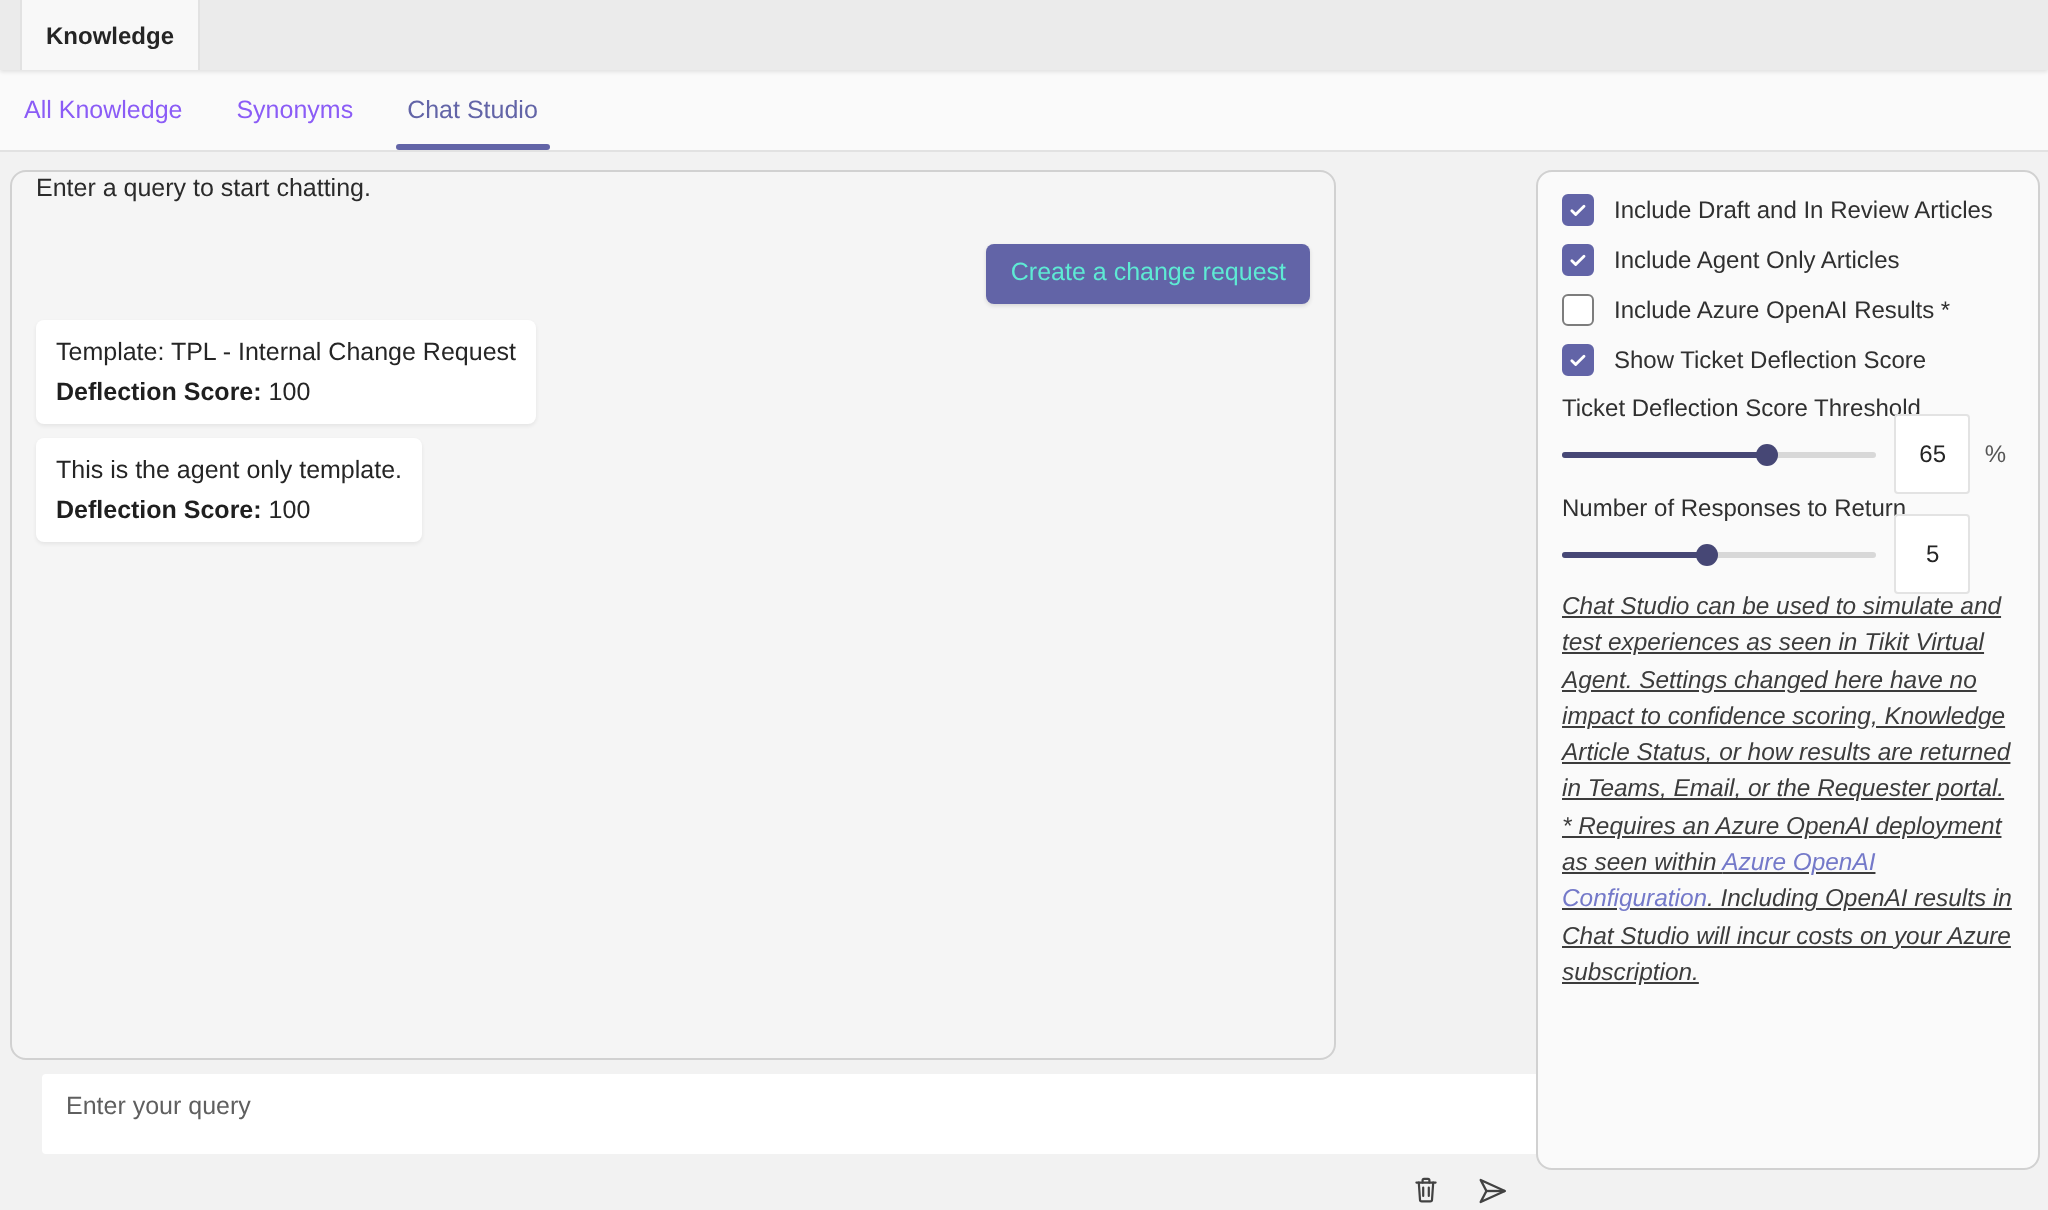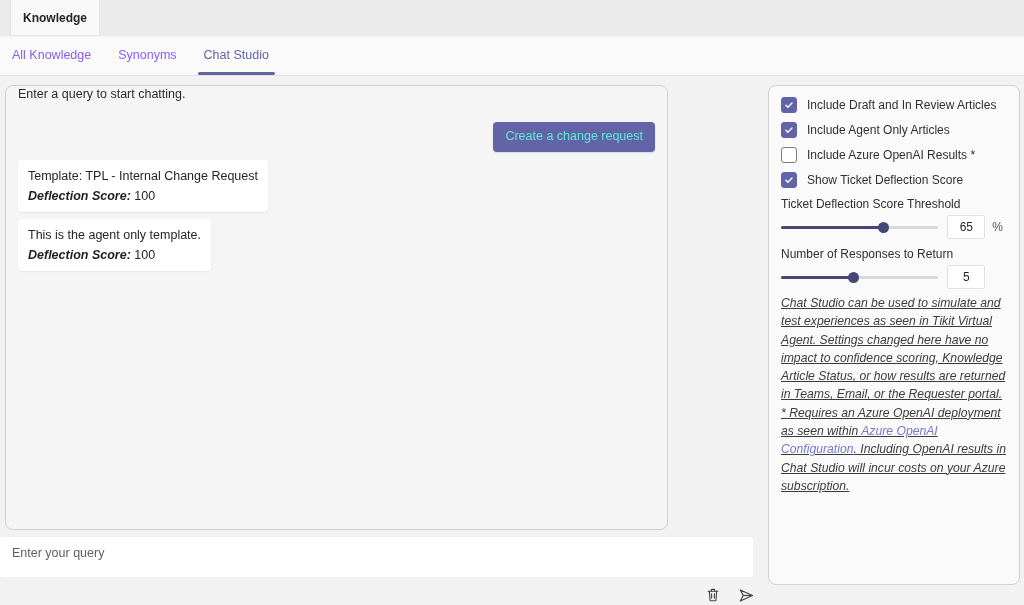--- a/index.html
+++ b/index.html
@@ -69,25 +69,25 @@
     font-size:12.5px; line-height:1.1;
     padding:8px 12px; border-radius:4px;
     box-shadow:0 1px 2px rgba(0,0,0,.12);
   }
   .bubble-bot {
     background:#ffffff; color:#252525;
     font-size:12.5px; line-height:1.6;
     padding:6px 10px; border-radius:4px;
     box-shadow:0 1px 2px rgba(0,0,0,.07);
   }
-  .bubble-bot b { color:#1f1f1f;font-style:italic; }
+  .bubble-bot b { color:#1f1f1f; }
 
   
   .query-input {
-    position:absolute; left:0; top:537px; width:753px; height:40px;
+    position:absolute; left:21px; top:537px; width:753px; height:40px;
     border:none; outline:none; resize:none;
     background:#ffffff; border-radius:2px;
     font-family:"Liberation Sans", sans-serif;
     font-size:12.5px; color:#2b2b2b;
     padding:9px 12px;
   }
   .query-input::placeholder { color:#5f5f5f; }
   .icon-row {
     position:absolute; left:5px; top:585px; width:753px;
     display:flex; justify-content:flex-end; align-items:center; gap:13px;
@@ -122,21 +122,21 @@
   .slider .track {
     position:absolute; left:0; right:0; top:5px; height:3px;
     background:#d8d8d8; border-radius:2px;
   }
   .slider .fill { width:var(--pct,50%); height:3px; background:#464775; border-radius:2px; }
   .slider .thumb {
     position:absolute; top:1px; left:calc(var(--pct,50%) - 5px);
     width:11px; height:11px; border-radius:50%; background:#464775;
   }
   .value-box {
-    width:38px; height:24px; flex:0 0 38px;
+    width:38px; height:40px; flex:0 0 38px;
     background:#ffffff; border:1px solid #e3e3e3; border-radius:2px;
     text-align:center; font-family:"Liberation Sans", sans-serif;
     font-size:12px; color:#252525; outline:none;
   }
   .unit { display:inline-block; width:16px; margin-left:7px; font-size:12px; color:#555555; }
 
   .note {
     font-size:12.2px; font-style:italic;
     color:#3c3c3c; line-height:1.5;text-decoration:underline;
   }

